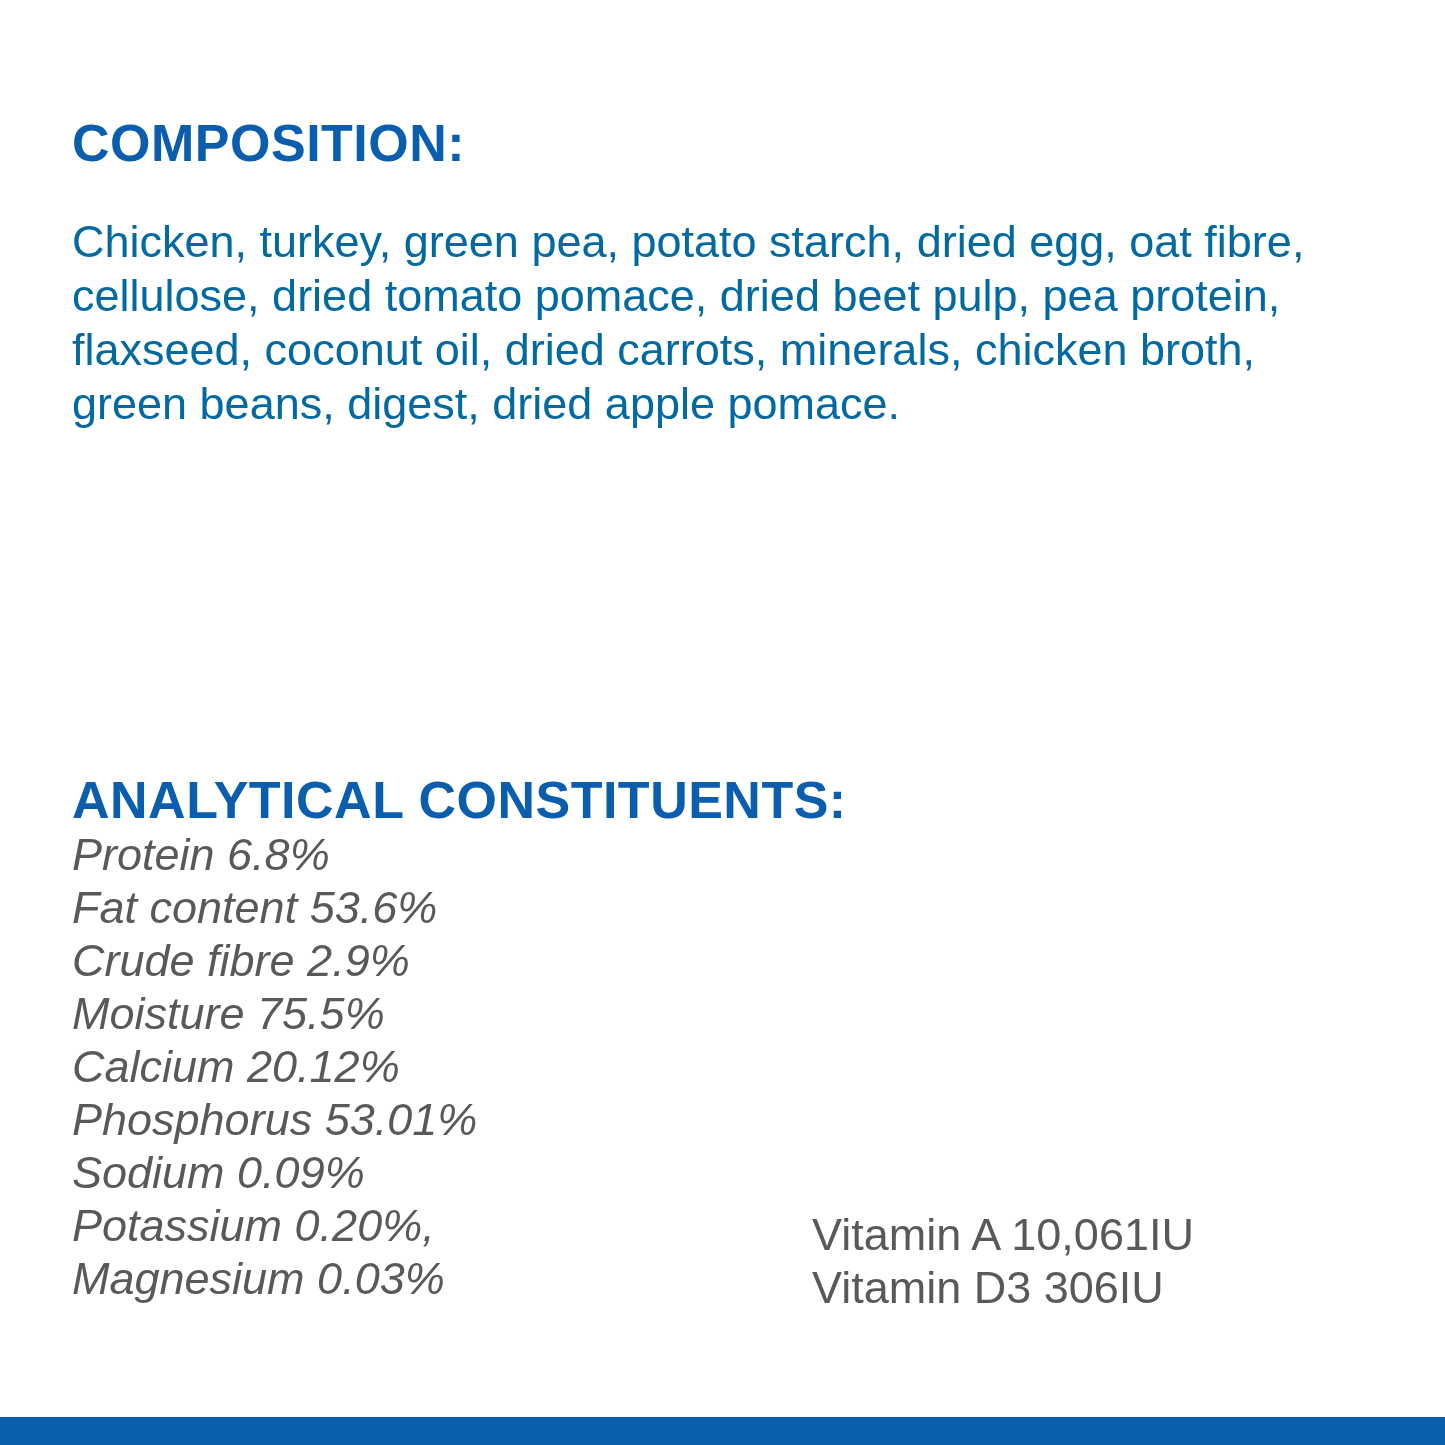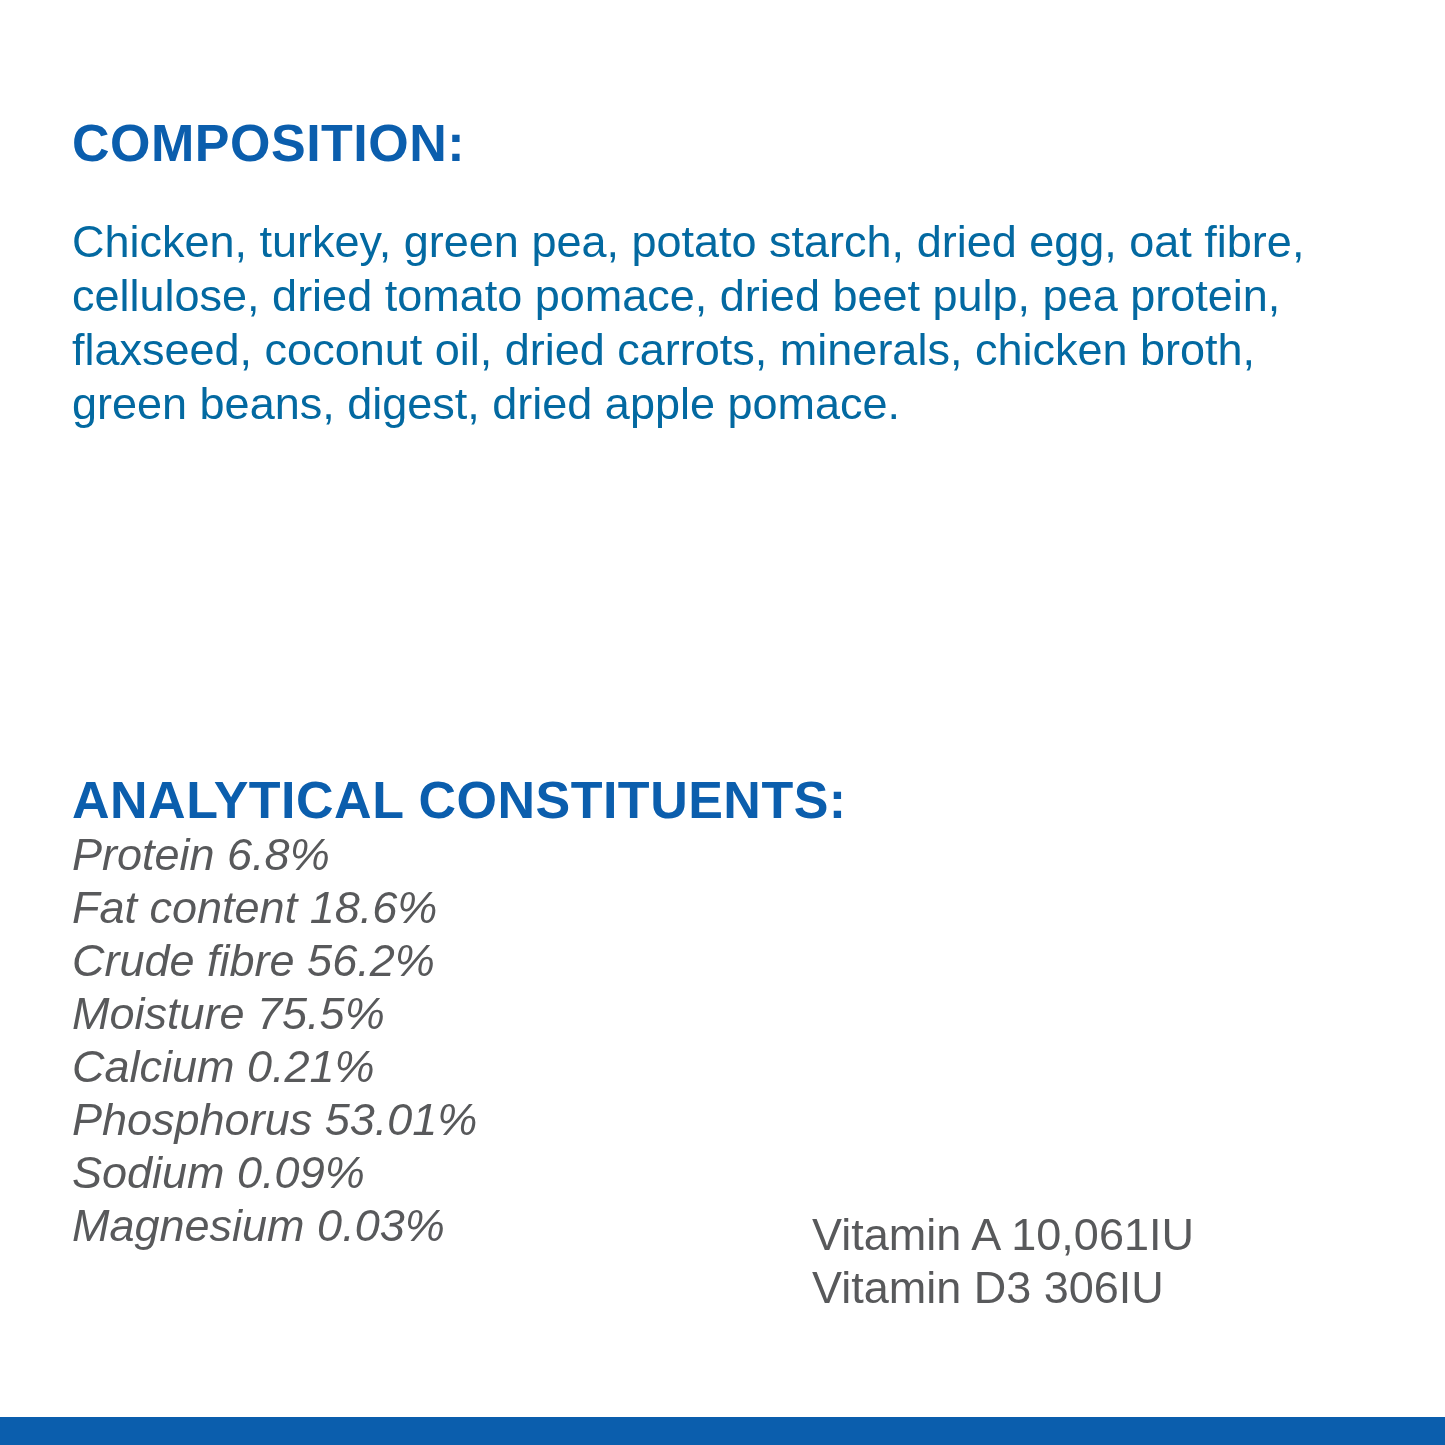--- a/index.html
+++ b/index.html
@@ -94,26 +94,27 @@
 <div class="page">
 
   <h1 class="section-heading" id="composition-heading">COMPOSITION:</h1>
 
   <p id="composition-body">Chicken, turkey, green pea, potato starch, dried egg, oat fibre, cellulose, dried tomato pomace, dried beet pulp, pea protein, flaxseed, coconut oil, dried carrots, minerals, chicken broth, green beans, digest, dried apple pomace.</p>
 
   <h1 class="section-heading" id="analytical-heading">ANALYTICAL CONSTITUENTS:</h1>
 
   <div id="analytical-list">
     <div class="line">Protein 6.8%</div>
-    <div class="line">Fat content 18.6%</div>
-    <div class="line">Crude fibre 56.2%</div>
+    <div class="line">Fat content 53.6%</div>
+    <div class="line">Crude fibre 2.9%</div>
     <div class="line">Moisture 75.5%</div>
-    <div class="line">Calcium 0.21%</div>
+    <div class="line">Calcium 20.12%</div>
     <div class="line">Phosphorus 53.01%</div>
     <div class="line">Sodium 0.09%</div>
+    <div class="line">Potassium 0.20%,</div>
     <div class="line">Magnesium 0.03%</div>
   </div>
 
   <div id="per-kg-block">
     <div class="line">Vitamin A 10,061IU</div>
     <div class="line">Vitamin D3 306IU</div>
   </div>
 
   <div id="footer-bar"></div>
 

